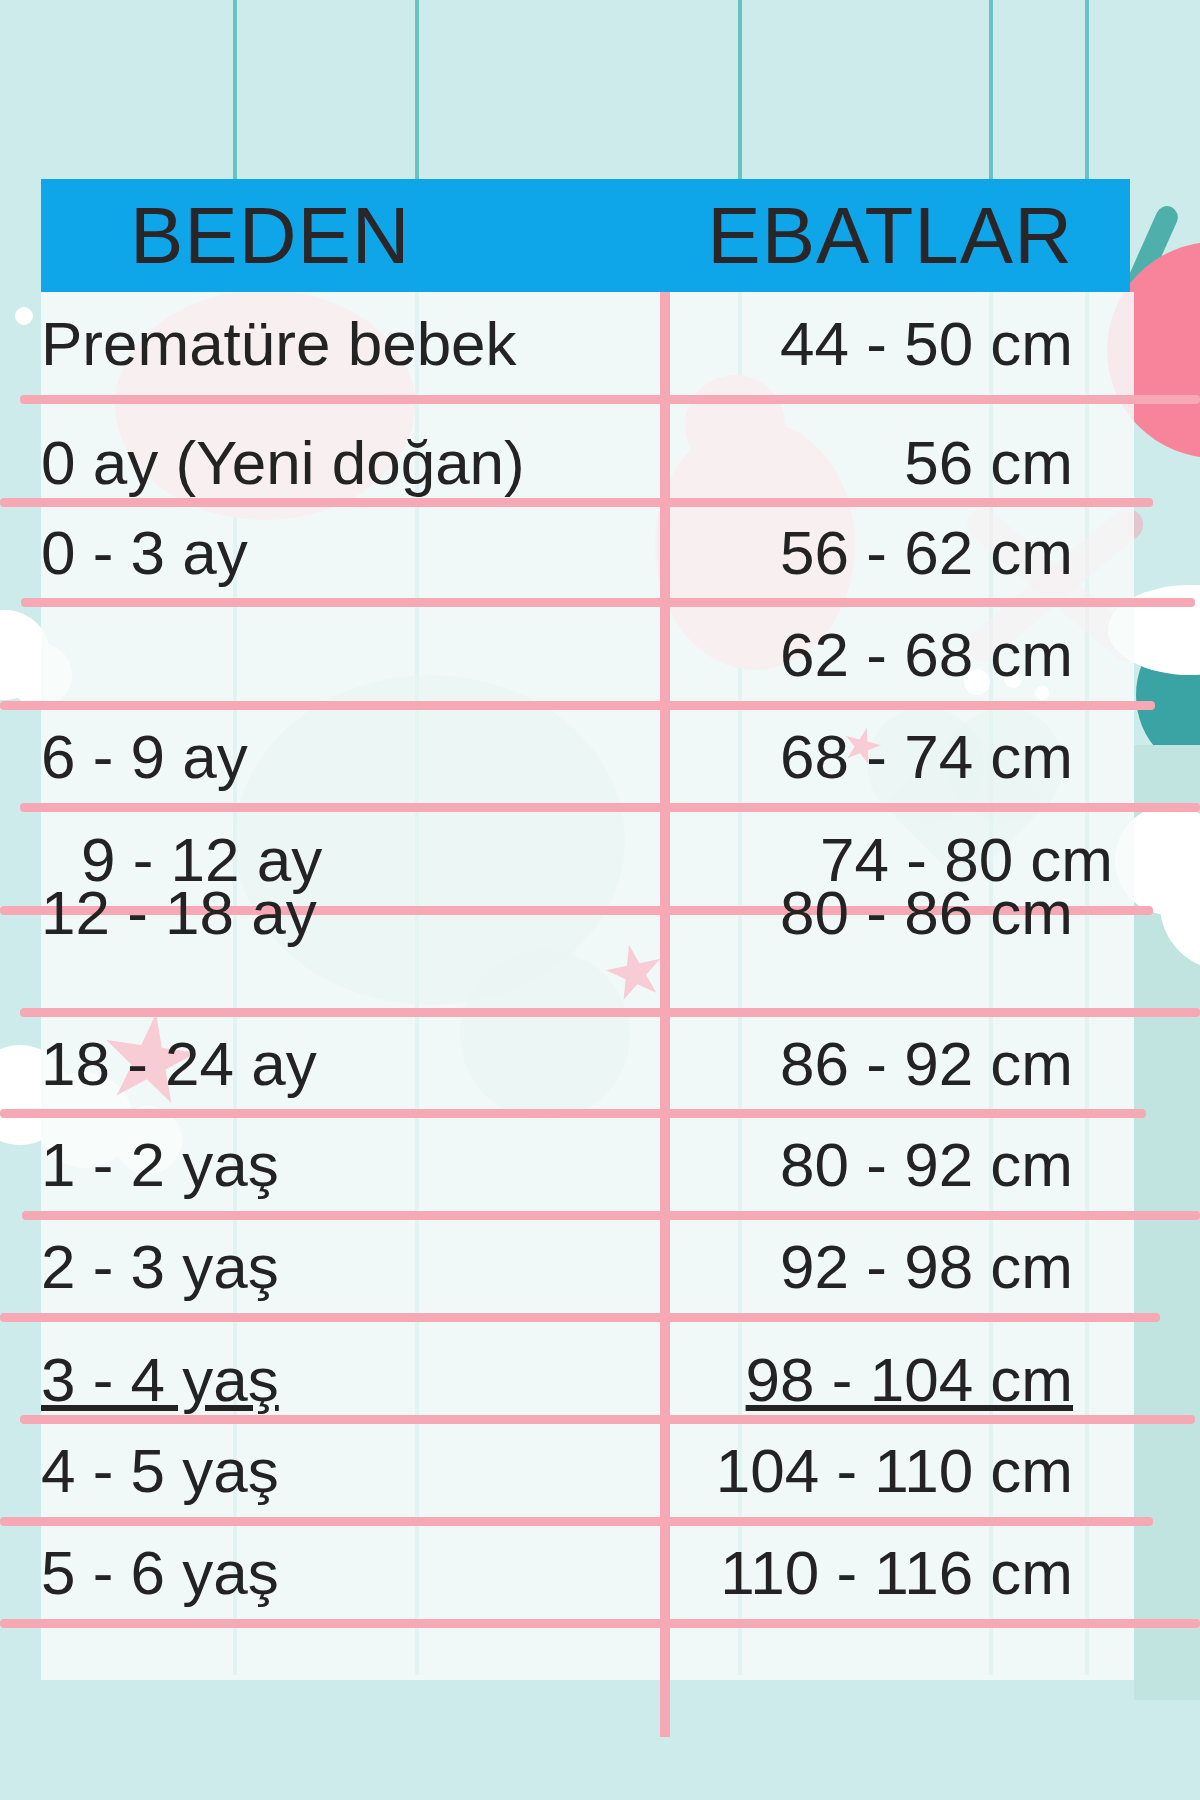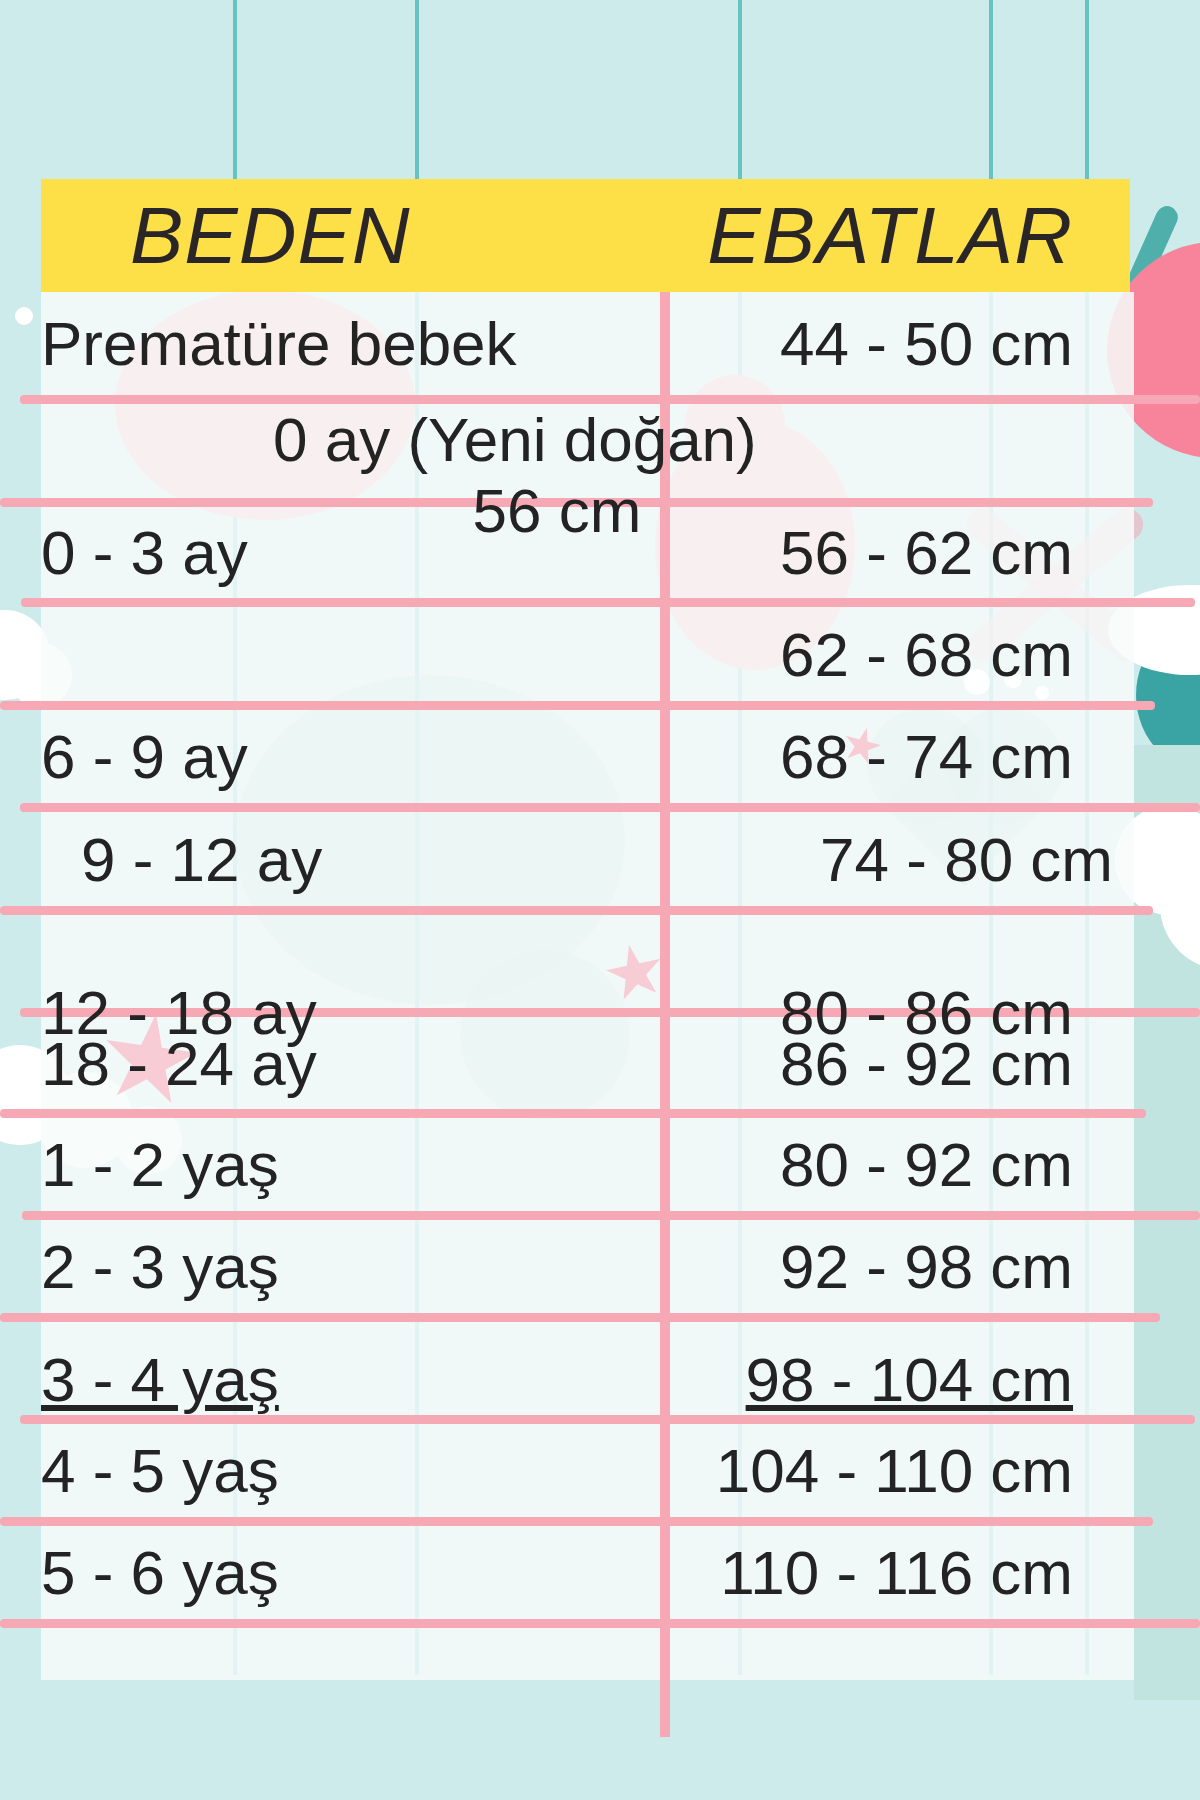--- a/index.html
+++ b/index.html
@@ -17,23 +17,23 @@
   .teal-deco { background:#8cc8c0; opacity:0.45; }
   .white-deco { background:#ffffff; }
   
   .white-body {
     position:absolute; left:41px; top:292px; width:1093px; height:1388px;
     background:rgba(247,251,250,0.85); z-index:1;
   }
   
   .header-band {
     position:absolute; left:41px; top:179px; width:1089px; height:113px;
-    background:#fde047; z-index:2;
+    background:#0ea5e9; z-index:2;
     display:flex; justify-content:space-between; align-items:center;
-    font-size:80px; color:#2a2628; letter-spacing:1px;font-style:italic;
+    font-size:80px; color:#2a2628; letter-spacing:1px;
   }
   .header-col1 { padding-left:89px; }
   .header-col2 { padding-right:57px; }
   
   .divider {
     position:absolute; left:660px; top:292px; width:10px; height:1445px;
     background:#f6a8b4; z-index:2;
   }
   .sep { position:absolute; height:9px; background:#f6a8b4; border-radius:4px; z-index:2; }
   
@@ -104,21 +104,21 @@
   </div>
 
   <div class="divider"></div>
 
   <div id="grid">
       <div class="row" style="top: 292px; height: 103px;">
         <div class="cell-size">Prematüre bebek</div>
         <div class="cell-range">44 - 50 cm</div>
       </div>
       <div class="sep" style="top: 395px; left: 20px; width: 1180px;"></div>
-      <div class="row" style="top: 404px; height: 116px; flex-direction: column;">
+      <div class="row" style="top: 404px; height: 116px;">
         <div class="cell-size">0 ay (Yeni doğan)</div>
         <div class="cell-range">56 cm</div>
       </div>
       <div class="sep" style="top: 498px; left: 0px; width: 1153px;"></div>
       <div class="row" style="top: 507px; height: 91px;">
         <div class="cell-size">0 - 3 ay</div>
         <div class="cell-range">56 - 62 cm</div>
       </div>
       <div class="sep" style="top: 598px; left: 21px; width: 1174px;"></div>
       <div class="row" style="top: 607px; height: 94px;">
@@ -128,21 +128,21 @@
       <div class="row" style="top: 710px; height: 93px;">
         <div class="cell-size">6 - 9 ay</div>
         <div class="cell-range">68 - 74 cm</div>
       </div>
       <div class="sep" style="top: 803px; left: 20px; width: 1180px;"></div>
       <div class="row" style="top: 812px; height: 94px; margin-left: 40px;">
         <div class="cell-size">9 - 12 ay</div>
         <div class="cell-range">74 - 80 cm</div>
       </div>
       <div class="sep" style="top: 906px; left: 0px; width: 1153px;"></div>
-      <div class="row" style="top: 966px; height: 93px;">
+      <div class="row" style="top: 866px; height: 93px;">
         <div class="cell-size">12 - 18 ay</div>
         <div class="cell-range">80 - 86 cm</div>
       </div>
       <div class="sep" style="top: 1008px; left: 20px; width: 1180px;"></div>
       <div class="row" style="top: 1017px; height: 92px;">
         <div class="cell-size">18 - 24 ay</div>
         <div class="cell-range">86 - 92 cm</div>
       </div>
       <div class="sep" style="top: 1109px; left: 0px; width: 1146px;"></div>
       <div class="row" style="top: 1118px; height: 93px;">

